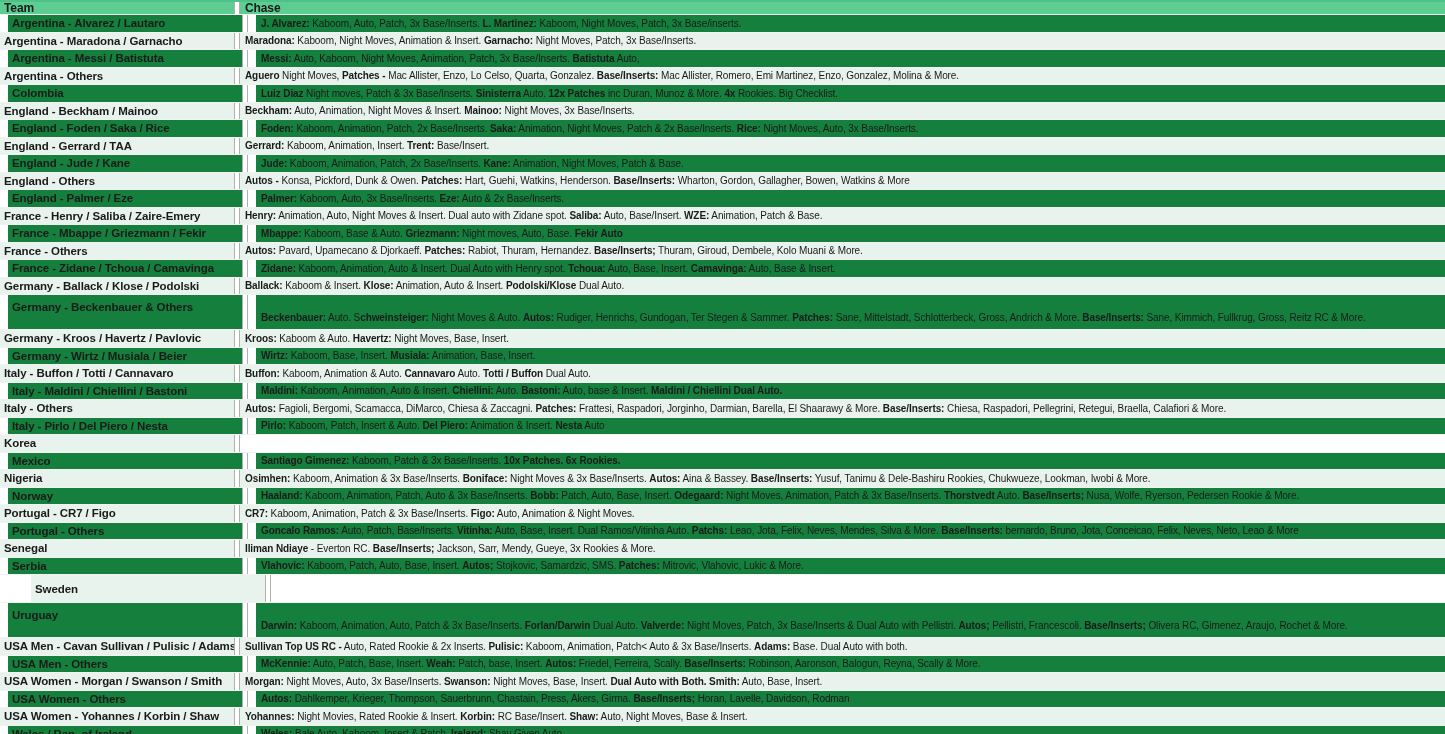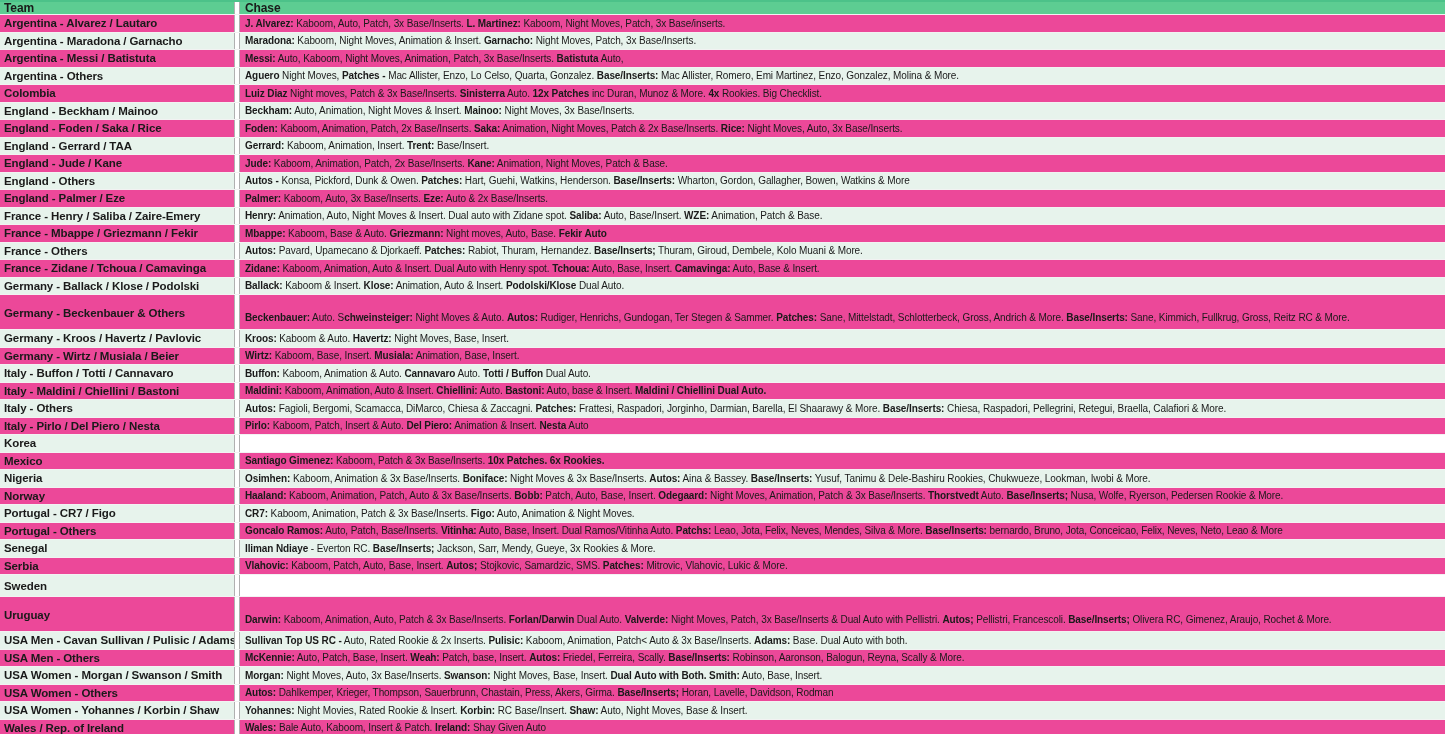--- a/index.html
+++ b/index.html
@@ -9,27 +9,27 @@
     --row-line:rgba(0,0,0,0.05);
     --divider-line:#b0b0b0;
     --text:#1a1a1a;
   }
   *{margin:0;padding:0;box-sizing:border-box;}
   html,body{width:1445px;height:734px;overflow:hidden;background:#ffffff;}
   body{font-family:"Liberation Sans",sans-serif;color:var(--text);}
   .sheet{width:1445px;height:734px;display:flex;flex-direction:column;overflow:hidden;background:#fff;}
   .row{display:flex;flex:0 0 auto;width:1445px;border-bottom:1px solid var(--row-line);}
   .row.stripe .cell{background:var(--stripe-bg);}
-  .row.white .cell{background:#ec4899;}
+  .row.white .cell{background:#15803d;margin-left:8px;}
   .hdr{height:15px;border-top:2px solid var(--header-top);}
   .hdr .cell{background:var(--header-bg) !important;font-weight:700;font-size:12px;line-height:13px;}
   .cell{overflow:hidden;}
   .team{width:234px;flex:0 0 234px;font-weight:700;font-size:11.5px;letter-spacing:-0.1px;
         padding-left:4px;white-space:nowrap;display:flex;align-items:center;}
-  .row.dbl .team{align-items:flex-end;padding-bottom:10px;}
+  .row.dbl .team{align-items:flex-end;padding-bottom:16px;}
   .divider{width:6px;flex:0 0 6px;background:#ffffff;border-left:1px solid var(--divider-line);
            border-right:1px solid var(--divider-line);}
   .chase{flex:1 1 auto;font-size:10px;letter-spacing:-0.1px;padding-left:5px;padding-right:2px;
          white-space:nowrap;display:flex;align-items:center;}
   .row.dbl .chase{white-space:normal;line-height:17px;align-items:flex-start;padding-top:14px;}
   .chase .b{font-weight:700;}
   .chase span{display:inline;}
 </style>
 </head>
 <body>
@@ -248,21 +248,21 @@
           <span><span class="b">Iliman Ndiaye</span><span> - Everton RC. </span><span class="b">Base/Inserts;</span><span> Jackson, Sarr, Mendy, Gueye, 3x Rookies &amp; More.</span></span>
         </div>
       </div>
       <div class="row white" style="height: 17.5px;">
         <div class="cell team">Serbia</div>
         <div class="divider"></div>
         <div class="cell chase">
           <span><span class="b">Vlahovic:</span><span> Kaboom, Patch, Auto, Base, Insert. </span><span class="b">Autos;</span><span> Stojkovic, Samardzic, SMS. </span><span class="b">Patches:</span><span> Mitrovic, Vlahovic, Lukic &amp; More.</span></span>
         </div>
       </div>
-      <div class="row stripe" style="height: 22px;">
+      <div class="row stripe" style="height: 28px; padding-left: 31px;">
         <div class="cell team">Sweden</div>
         <div class="divider"></div>
       </div>
       <div class="row white dbl" style="height: 35px;">
         <div class="cell team">Uruguay</div>
         <div class="divider"></div>
         <div class="cell chase">
           <span><span class="b">Darwin:</span><span> Kaboom, Animation, Auto, Patch &amp; 3x Base/Inserts. </span><span class="b">Forlan/Darwin</span><span> Dual Auto. </span><span class="b">Valverde:</span><span> Night Moves, Patch, 3x Base/Inserts &amp; Dual Auto with Pellistri. </span><span class="b">Autos;</span><span> Pellistri, Francescoli. </span><span class="b">Base/Inserts;</span><span> Olivera RC, Gimenez, Araujo, Rochet &amp; More.</span></span>
         </div>
       </div>

